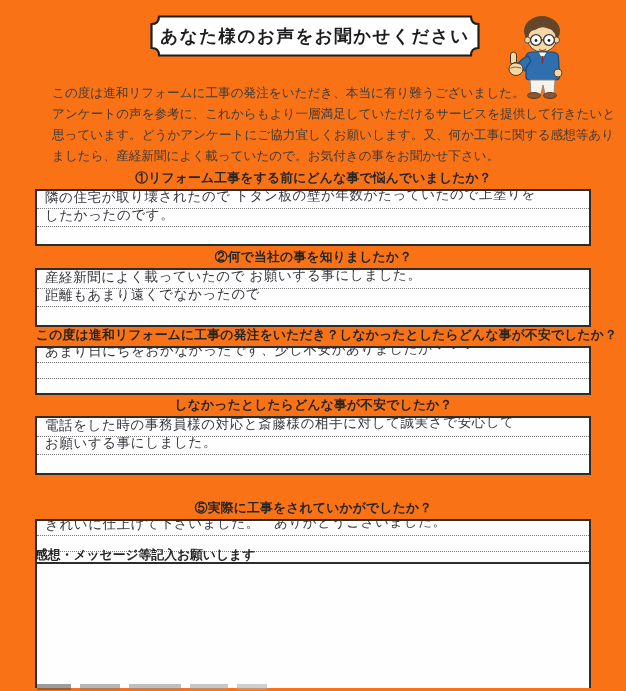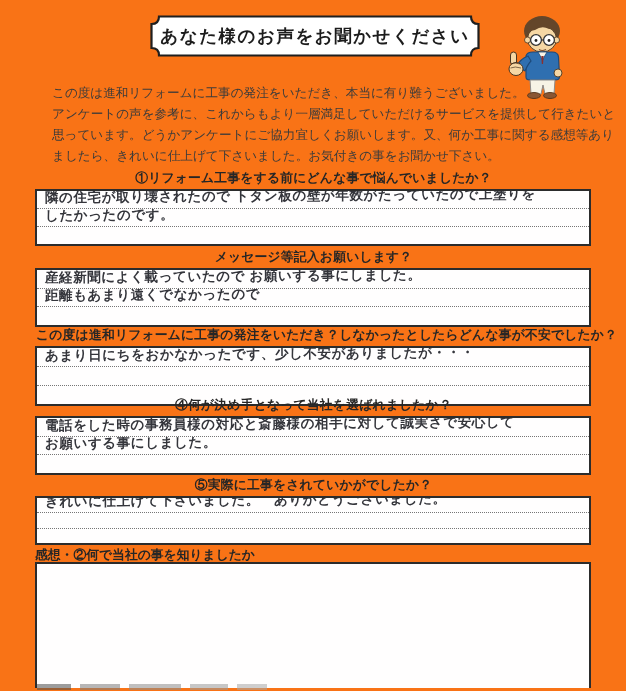--- a/index.html
+++ b/index.html
@@ -26,21 +26,21 @@
   .qlabel {
     font-size:12.8px; font-weight:bold; color:#262626;
     line-height:16px; margin:0 0 3px 1px; letter-spacing:0.2px; white-space:nowrap;text-align:center;
   }
   .abox {
     border:2px solid #2c2c2c; background:#fffefe;
     display:flex; flex-direction:column; box-sizing:border-box;
   }
   .arow {
     flex:1; border-bottom:1px dotted #767676;
-    display:flex; align-items:flex-end; padding:0 4px 1px 8px; overflow:hidden;font-weight:bold;
+    display:flex; align-items:flex-end; padding:0 4px 1px 8px; overflow:hidden;
   }
   .arow.last { border-bottom:none; }
   .hand {
     font-size:13.5px; color:#34353b; letter-spacing:0.6px; white-space:nowrap;
     transform:rotate(-0.45deg); transform-origin:left bottom;
   }
   .comments-label {
     position:absolute; left:35px; top:548px; width:556px;
     font-size:12.8px; font-weight:bold; color:#262626; line-height:14px; margin:0;
   }
@@ -105,89 +105,89 @@
 
       <path d="M 35,74 L 60,74 L 59,88 L 50,88 L 48,79 L 46,88 L 36,88 Z" fill="#f7f3e6" stroke="#8c8c8c" stroke-width="1"></path>
 
       <ellipse cx="39" cy="89.5" rx="6.5" ry="3" fill="#8a5633" stroke="#54331a" stroke-width="0.9"></ellipse>
       <ellipse cx="55" cy="89.5" rx="6.5" ry="3" fill="#8a5633" stroke="#54331a" stroke-width="0.9"></ellipse>
     </svg>
   </div>
 
   <div class="intro">
     <p>この度は進和リフォームに工事の発注をいただき、本当に有り難うございました。</p>
-    <p>アンケートの声を参考に、これからもより一層満足していただけるサービスを提供して行きたいと思っています。どうかアンケートにご協力宜しくお願いします。又、何か工事に関する感想等ありましたら、きれいに仕上げて下さいました。お気付きの事をお聞かせ下さい。</p>
+    <p>アンケートの声を参考に、これからもより一層満足していただけるサービスを提供して行きたいと思っています。どうかアンケートにご協力宜しくお願いします。又、何か工事に関する感想等ありましたら、産経新聞によく載っていたので。お気付きの事をお聞かせ下さい。</p>
   </div>
 
   <div class="qblock" style="top:170px">
     <div class="qlabel">①リフォーム工事をする前にどんな事で悩んでいましたか？</div>
     <div class="abox" style="height:57px">
       <div class="arow">
           <span class="hand">隣の住宅が取り壊されたので トタン板の壁が年数がたっていたので上塗りを</span>
         </div>
       <div class="arow">
           <span class="hand">したかったのです。</span>
         </div>
       <div class="arow last"></div>
     </div>
   </div>
 
   <div class="qblock" style="top:249px">
-    <div class="qlabel">メッセージ等記入お願いします？</div>
+    <div class="qlabel">②何で当社の事を知りましたか？</div>
     <div class="abox" style="height:59px">
       <div class="arow">
           <span class="hand">産経新聞によく載っていたので お願いする事にしました。</span>
         </div>
       <div class="arow">
           <span class="hand">距離もあまり遠くでなかったので</span>
         </div>
       <div class="arow last"></div>
     </div>
   </div>
 
   <div class="qblock" style="top:327px">
     <div class="qlabel">この度は進和リフォームに工事の発注をいただき？しなかったとしたらどんな事が不安でしたか？</div>
-    <div class="abox" style="height:60px">
+    <div class="abox" style="height:49px">
       <div class="arow">
           <span class="hand">あまり日にちをおかなかったです、少し不安がありましたが・・・</span>
         </div>
       <div class="arow">
           <span class="hand"></span>
         </div>
       <div class="arow last"></div>
     </div>
   </div>
 
   <div class="qblock" style="top:397px">
-    <div class="qlabel">④何が決め手となって当社を選ばれましたか？</div>
+    <div class="qlabel">しなかったとしたらどんな事が不安でしたか？</div>
     <div class="abox" style="height:59px">
       <div class="arow">
           <span class="hand">電話をした時の事務員様の対応と斎藤様の相手に対して誠実さで安心して</span>
         </div>
       <div class="arow">
           <span class="hand">お願いする事にしました。</span>
         </div>
       <div class="arow last"></div>
     </div>
   </div>
 
-  <div class="qblock" style="top:477px">
+  <div class="qblock" style="top:500px">
     <div class="qlabel">⑤実際に工事をされていかがでしたか？</div>
     <div class="abox" style="height:49px">
       <div class="arow">
           <span class="hand">きれいに仕上げて下さいました。　ありがとうございました。</span>
         </div>
       <div class="arow">
           <span class="hand"></span>
         </div>
       <div class="arow last"></div>
     </div>
   </div>
 
-  <div class="comments-label">感想・②何で当社の事を知りましたか</div>
+  <div class="comments-label">感想・メッセージ等記入お願いします</div>
   <div class="bigbox"></div>
 
   <div class="scan-smudge">
     <span class="sm1"></span>
     <span class="sm2"></span>
     <span class="sm3"></span>
     <span class="sm4"></span>
     <span class="sm5"></span>
   </div>
 

